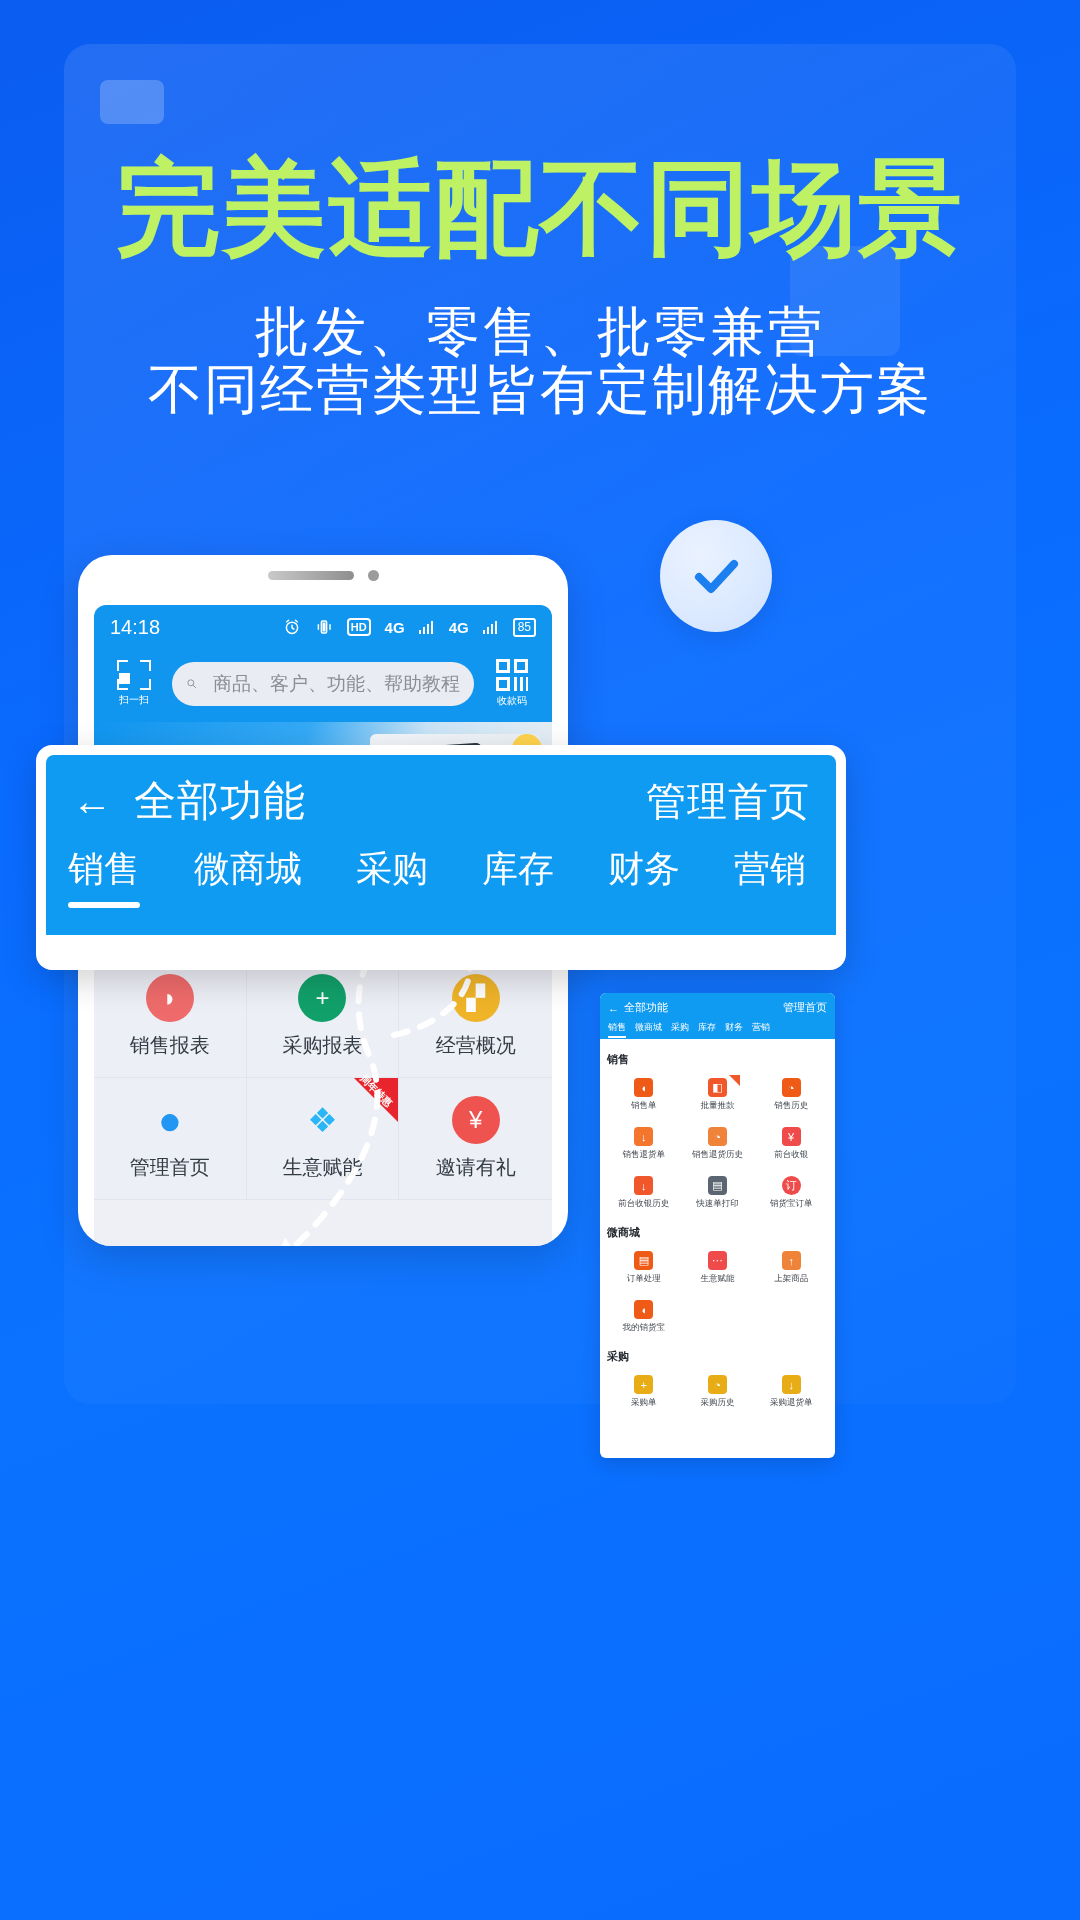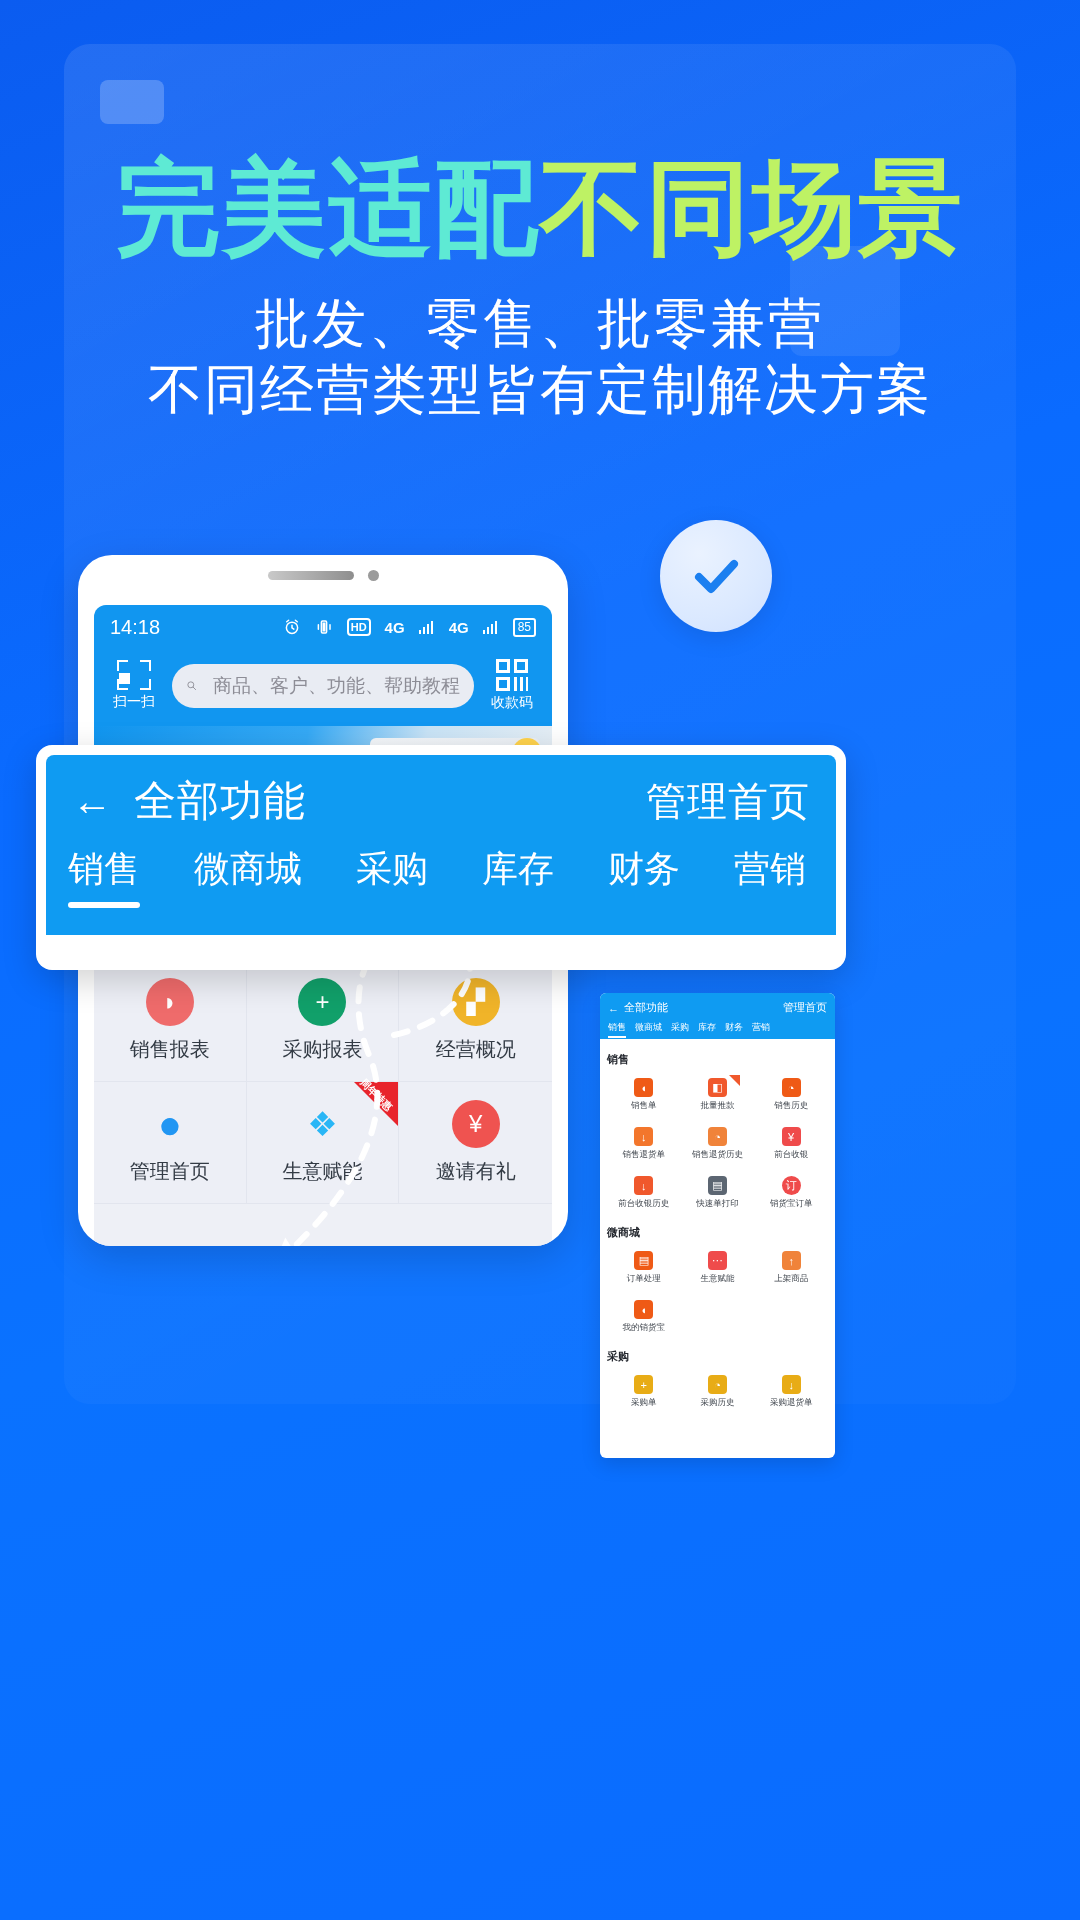--- a/index.html
+++ b/index.html
@@ -30,28 +30,28 @@
   }
 
   
   #headline {
     position:absolute; top:152px; left:0; width:1080px;
     text-align:center;
     font-size:104px; line-height:112px;
     font-weight:bold; letter-spacing:2px;
     white-space:nowrap;
   }
-  #headline .w { color:#5eead4; }
+  #headline .w { color:#bef264; }
   #headline .y { color:#bef264; }
 
   #subtitle1, #subtitle2 {
     position:absolute; left:0; width:1080px; text-align:center;
     color:#ffffff; white-space:nowrap;
   }
-  #subtitle1 { top:288px; font-size:54px; letter-spacing:3px; }
+  #subtitle1 { top:296px; font-size:54px; letter-spacing:3px; }
   #subtitle2 { top:354px; font-size:54px; letter-spacing:2px; }
 
   
   #check-badge {
     position:absolute; left:660px; top:520px; width:112px; height:112px;
     border-radius:50%;
     background: radial-gradient(circle at 35% 30%, #eaf2ff 0%, #dbe9ff 60%, #cfe0ff 100%);
     display:flex; align-items:center; justify-content:center;
     box-shadow:0 6px 24px rgba(0,0,0,0.10);
   }
@@ -96,21 +96,21 @@
   .bars i:nth-child(4){left:12px;height:13px}
   .battery {
     border:2px solid #fff; border-radius:3px; padding:0 3px; font-size:12px;
     line-height:15px; position:relative;
   }
   
   #search-row {
     background:#1196f0; display:flex; align-items:center; gap:12px;
     padding:10px 14px 14px 14px;
   }
-  .side-btn { color:#fff; text-align:center; font-size:14px; width:52px; flex:0 0 52px; }
+  .side-btn { color:#fff; text-align:center; font-size:10px; width:52px; flex:0 0 52px; }
   .scan-box { width:34px; height:30px; margin:0 auto 3px auto; position:relative; }
   .scan-box span { position:absolute; width:11px; height:11px; border:2.5px solid #fff; }
   .scan-box .c1 { top:0; left:0; border-right:0; border-bottom:0; }
   .scan-box .c2 { top:0; right:0; border-left:0; border-bottom:0; }
   .scan-box .c3 { bottom:0; left:0; border-right:0; border-top:0; }
   .scan-box .c4 { bottom:0; right:0; border-left:0; border-top:0; }
   .scan-line { position:absolute; left:2px; right:2px; top:13px; height:2.5px; background:#fff; }
   .qr-box { width:32px; height:32px; margin:0 auto 3px auto;
     display:grid; grid-template-columns:1fr 1fr; grid-template-rows:1fr 1fr; gap:4px; }
   .qr-box i { border:3px solid #fff; display:block; }

